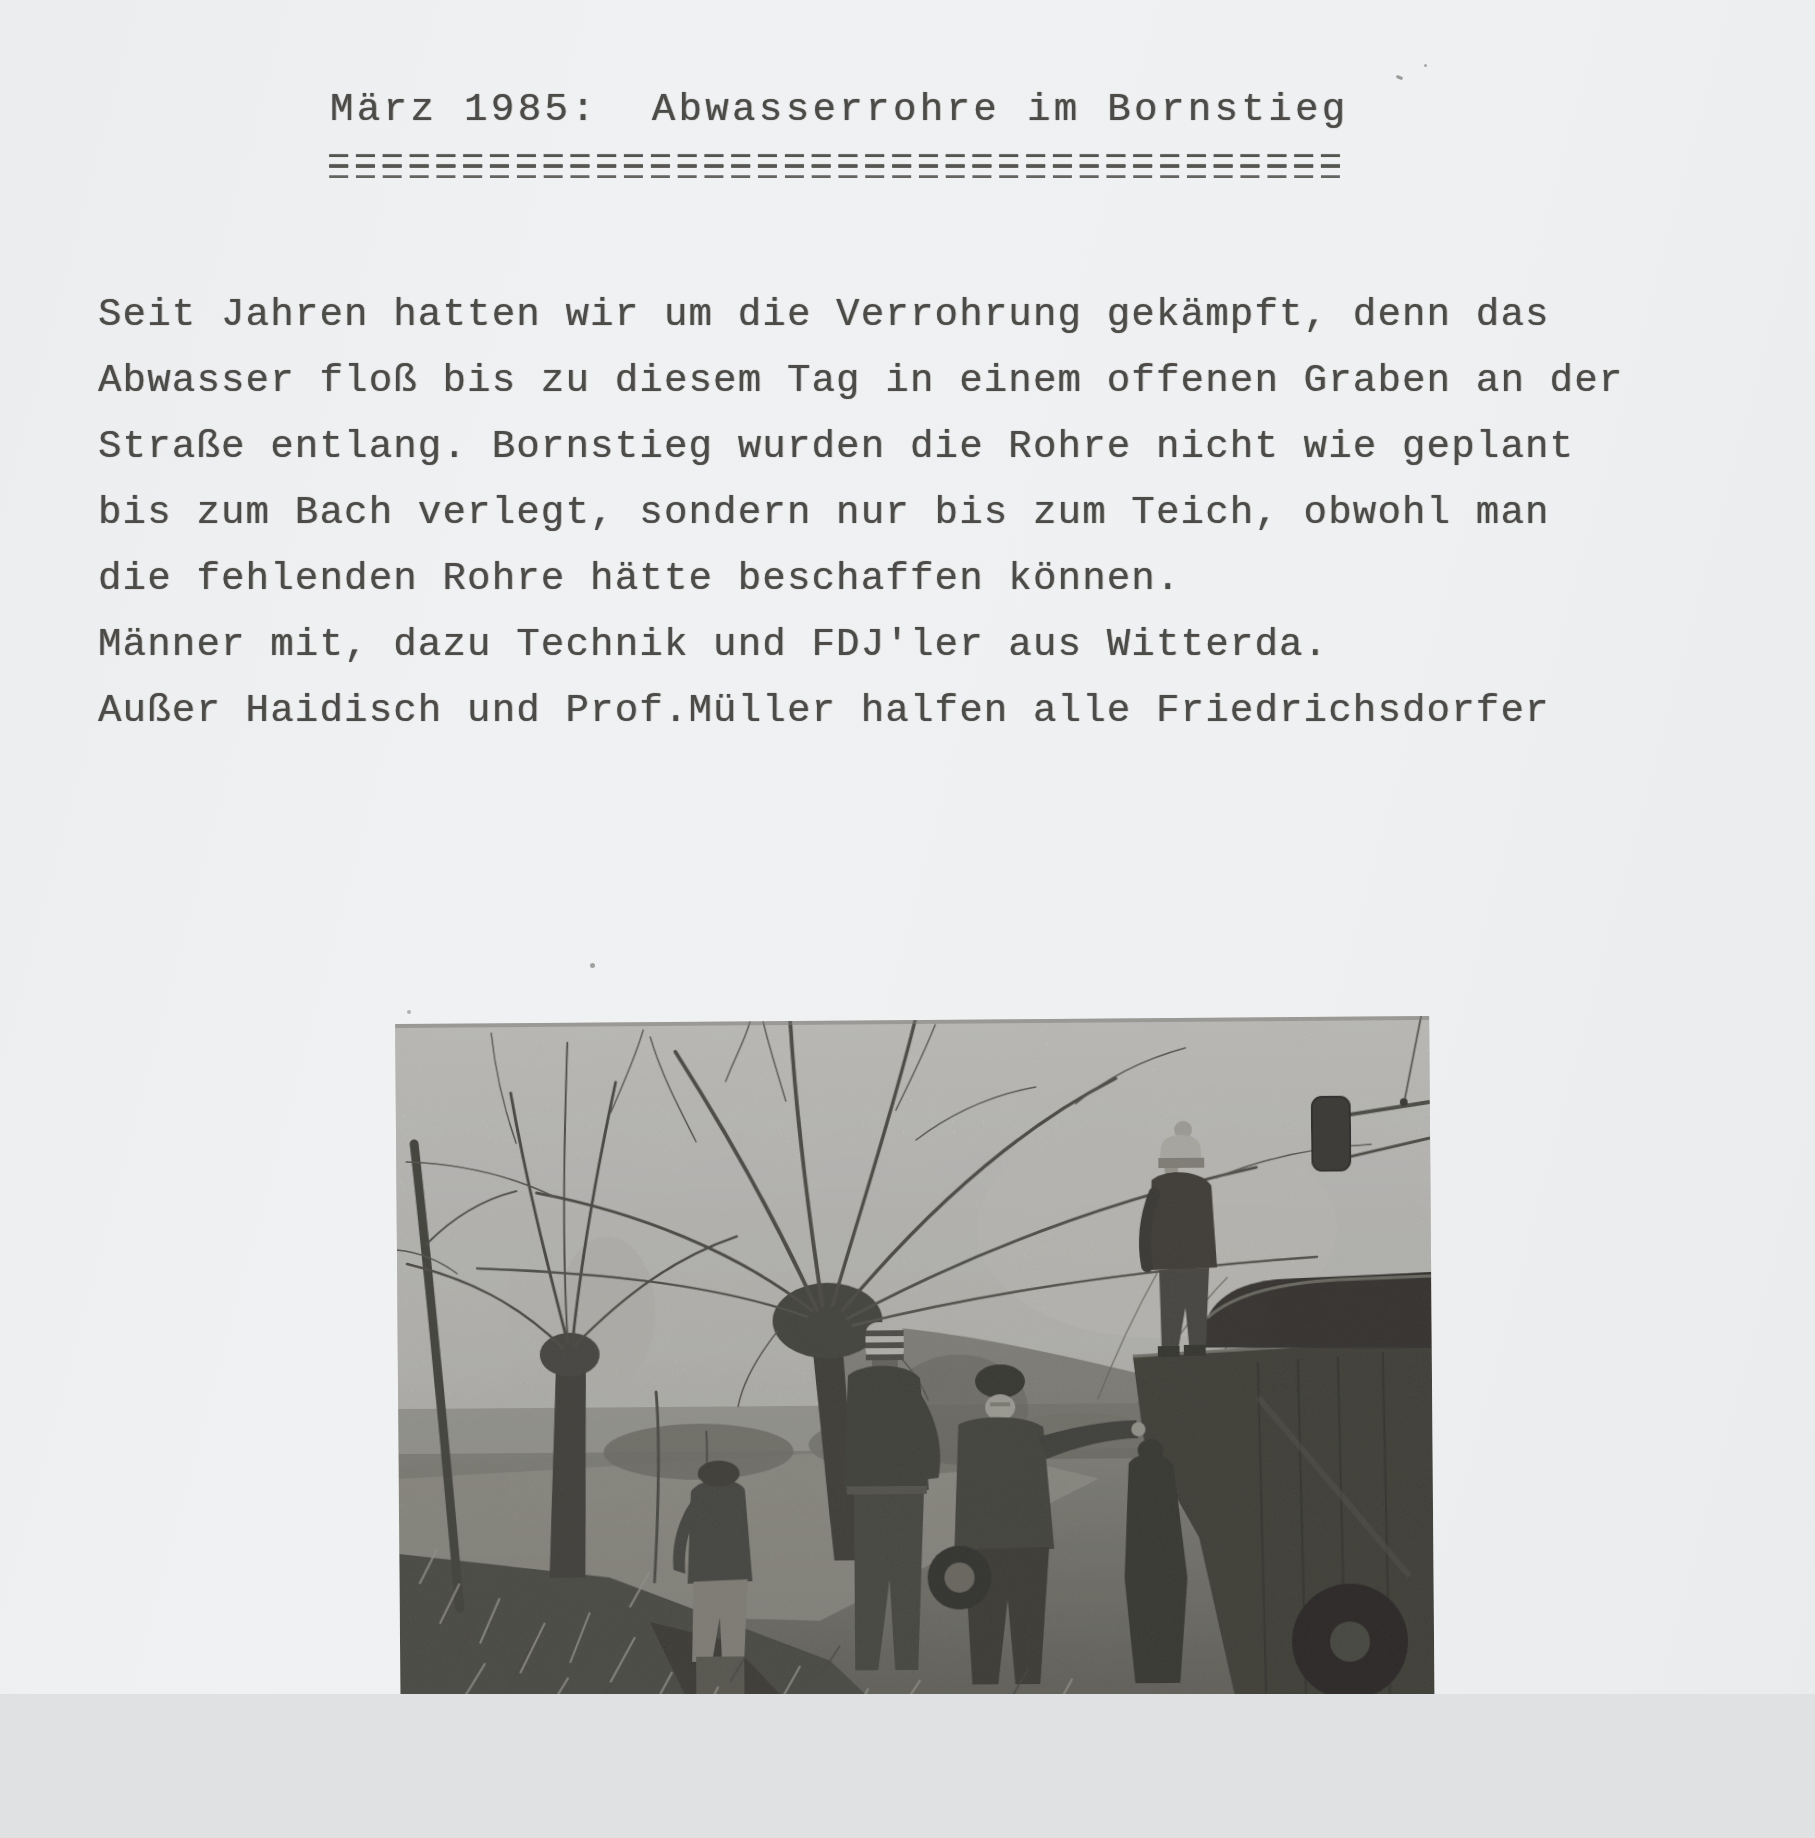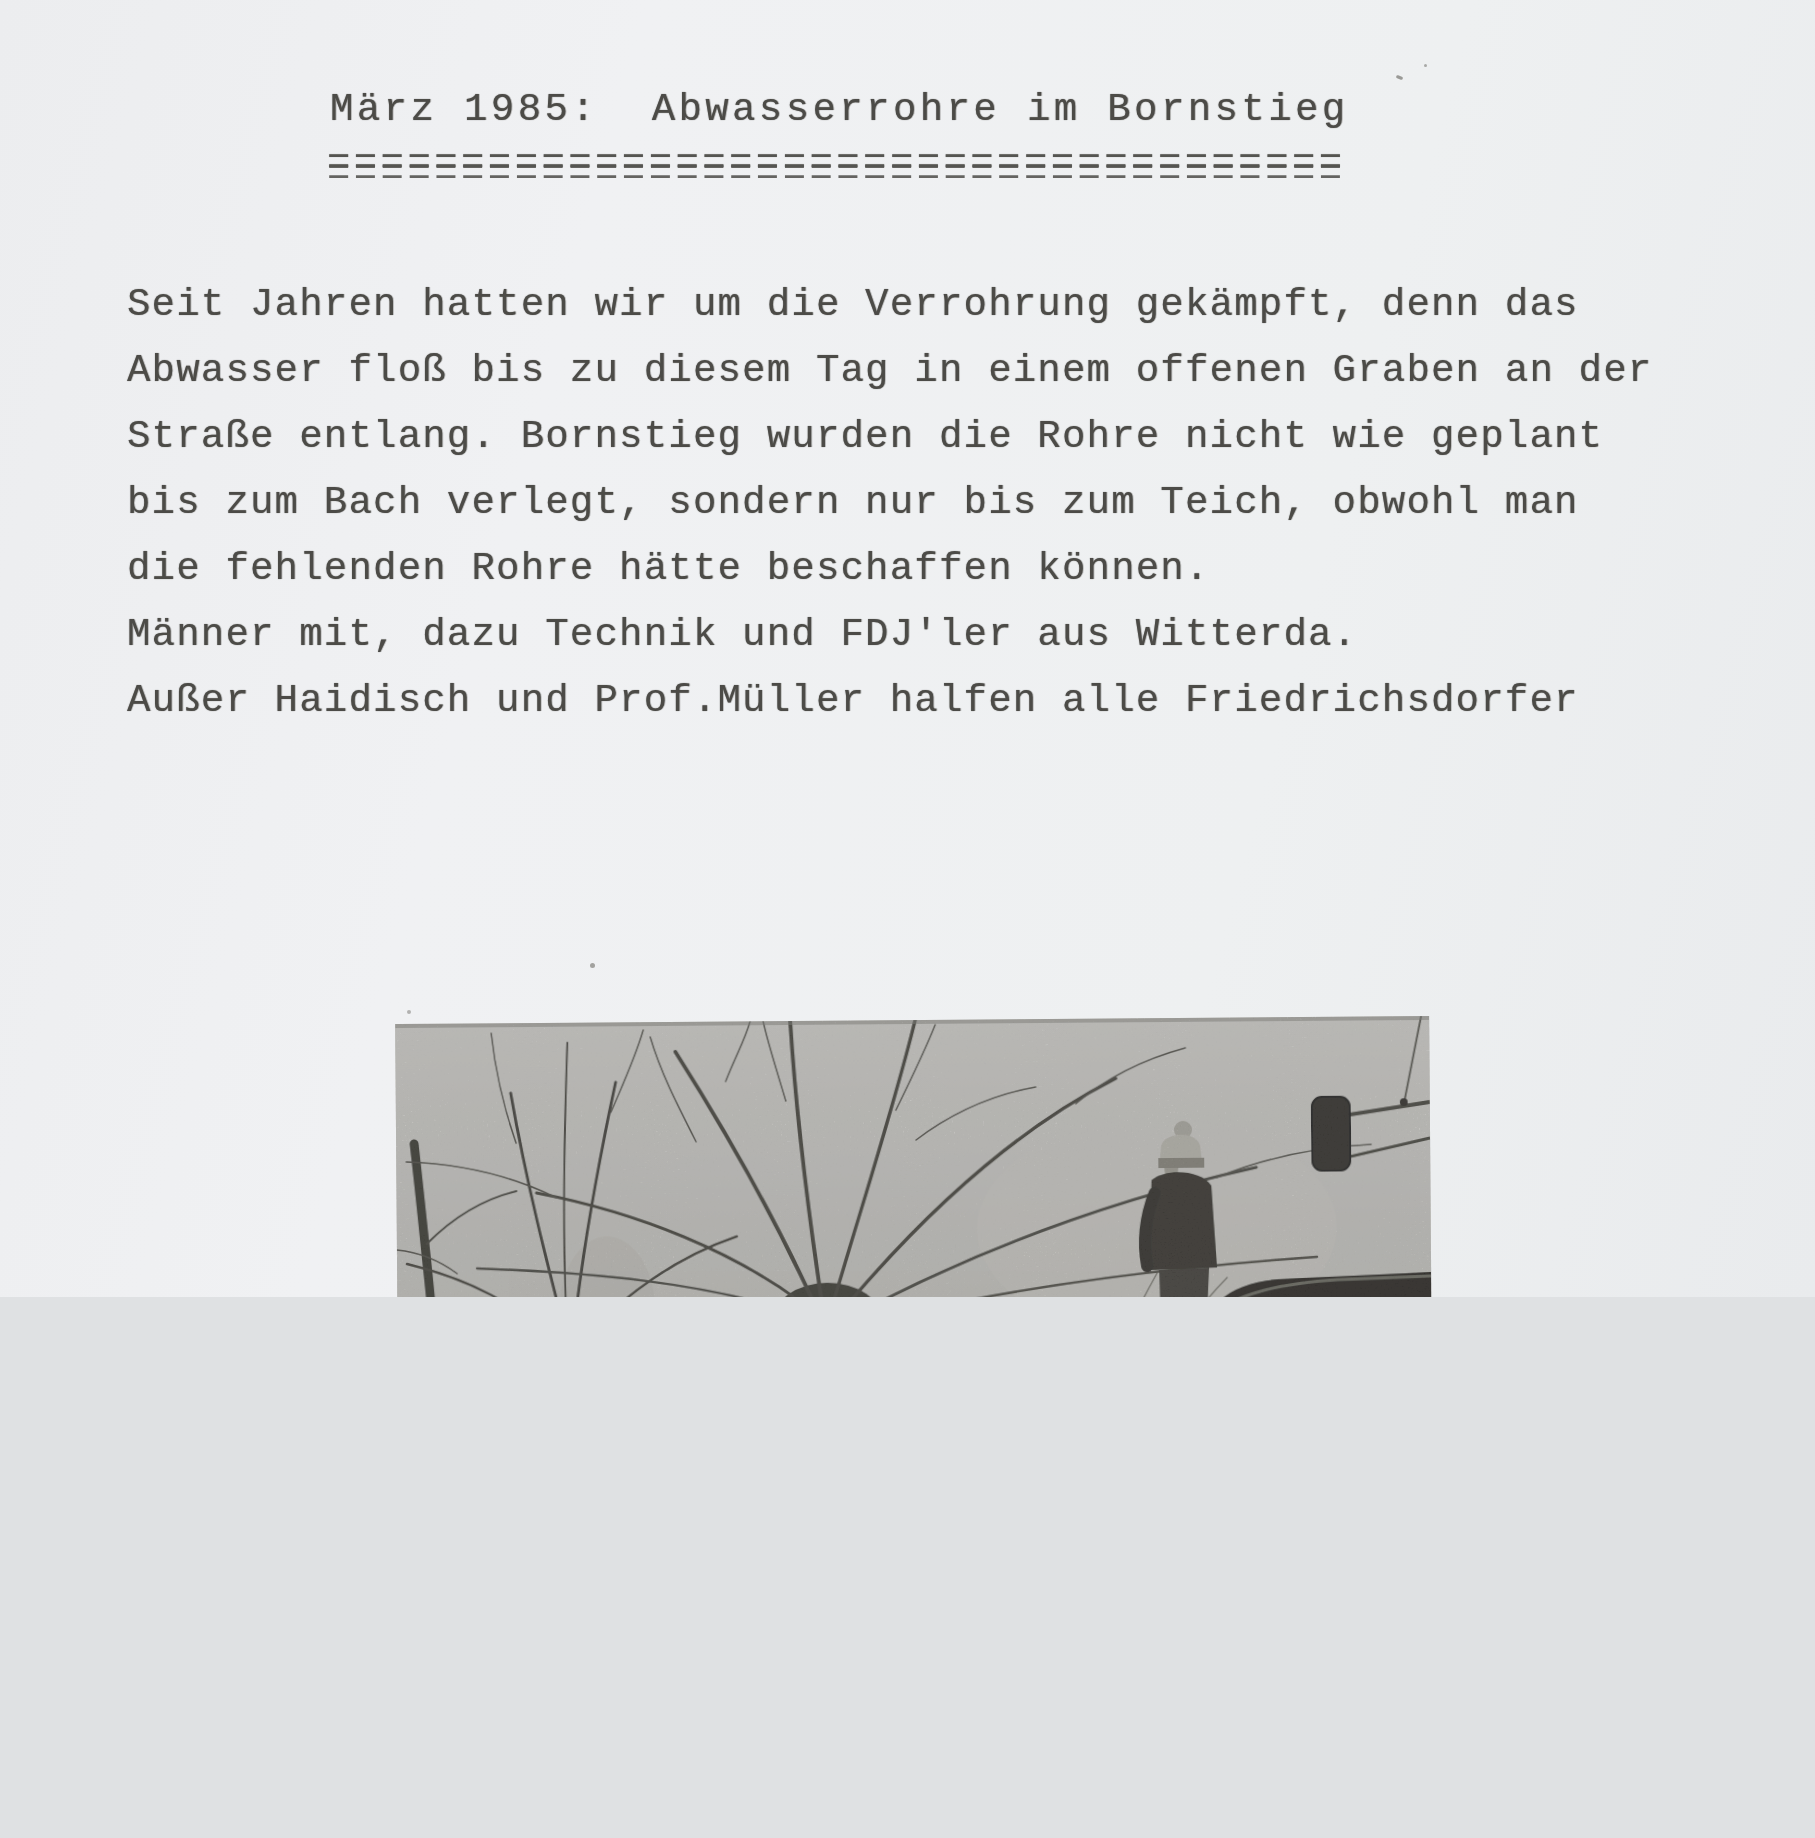--- a/index.html
+++ b/index.html
@@ -1,35 +1,35 @@
 <!DOCTYPE html>
 <html lang="de"><head>
 <meta charset="utf-8">
 <style>
   html,body { margin:0; padding:0; background:#dfe1e3; }
   .page {
     position:relative;
-    width:1815px; height:1297px;
+    width:1815px; height:1694px;
     background:linear-gradient(105deg,#ecedef 0%,#f0f1f3 30%,#eef0f1 68%,#e9ebed 100%);
     overflow:hidden;
     font-family:"Liberation Mono","DejaVu Sans Mono",monospace;
     color:#3b3a35;
   }
   .doc-title {
     position:absolute; left:330px; top:88px; margin:0;
     font-size:39px; font-weight:normal; letter-spacing:3.4px;
     white-space:pre; opacity:.9;
     text-shadow:0 0 1.2px rgba(50,49,44,.65), 1px 0 0 rgba(50,49,44,.25);
   }
   .doc-title-underline {
     position:absolute; left:327px; top:142px;
     font-size:39px; letter-spacing:3.4px; white-space:pre; opacity:.85;
     text-shadow:0 11px 0 rgba(59,58,53,.9), 0 0 1px rgba(50,49,44,.5);
   }
-  .paragraph { position:absolute; left:98px; top:272px;margin-left:29px; }
+  .paragraph { position:absolute; left:98px; top:282px; }
   .tline {
     font-size:39px; line-height:66px; letter-spacing:1.2px;
     white-space:pre; opacity:.9;
     text-shadow:0 0 1.2px rgba(50,49,44,.6), 1px 0 0 rgba(50,49,44,.22);
   }
   .photo {
     position:absolute; left:398px; top:1020px; width:1034px; height:727px;
     margin:0; overflow:hidden; transform:rotate(-0.45deg);
     background:#c9c8c3;
   }

